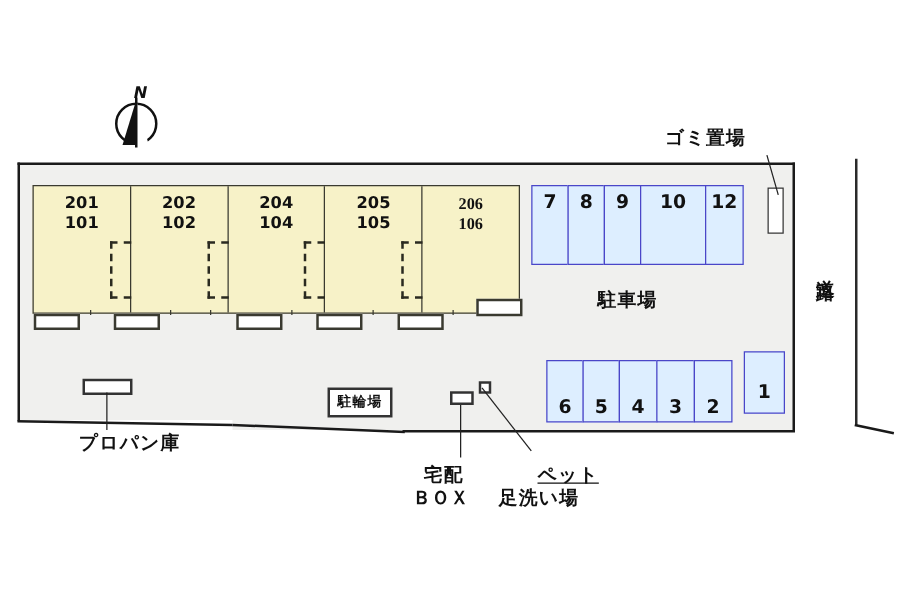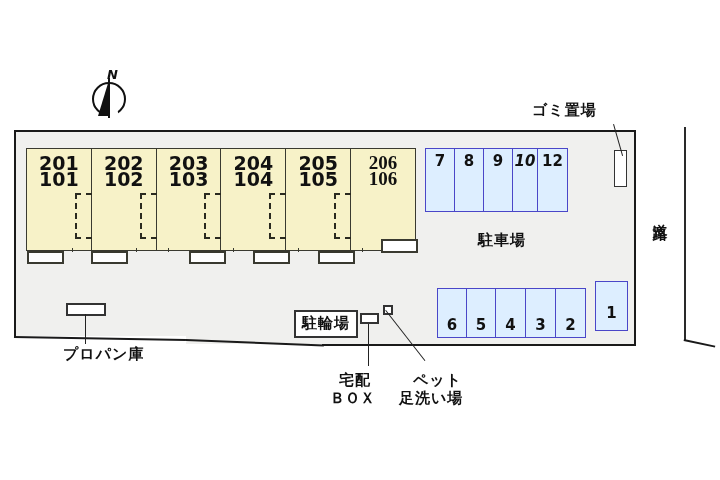--- a/index.html
+++ b/index.html
@@ -44,21 +44,21 @@
     position:relative;
     flex:1 1 0;
     border-right:1px solid #3a3a30;
     box-sizing:border-box;
   }
   .unit:last-child{border-right:none;font-family:Liberation Serif, serif;}
   .unit-label{
     position:absolute;
     top:6px;left:0;right:0;
     text-align:center;
-    font-size:19px;
+    font-size:13px;
     line-height:16px;
     font-weight:700;
     color:#111;
     letter-spacing:0px;
   }
   .unit-label span{display:block;}
   
   .stair{
     position:absolute;
     right:-1px;
@@ -113,27 +113,26 @@
   }
   .jp.vert{
     writing-mode:vertical-rl;
     letter-spacing:2px;
   }
   .boxlabel{
     position:absolute;
     border:2px solid #333;
     background:#ffffff;
     padding:2px 6px 3px 6px;
-    font-size:15px;
+    font-size:11px;
     font-weight:700;
     color:#111;
     white-space:nowrap;
     box-shadow:0 0 0 1px #fff inset;
     letter-spacing:1px;
-    margin-left:32px;
   }
   
   .mark{
     position:absolute;
     background:#ffffff;
     border:2px solid #333;
     box-sizing:border-box;
   }
   .leader{
     position:absolute;
@@ -206,27 +205,20 @@
     </div>
     <div class="unit">
       <div class="unit-label">
         <span>202</span>
         <span>102</span>
       </div>
       <div class="stair"></div>
     </div>
     <div class="unit">
       <div class="unit-label">
-        <span>203</span>
-        <span>103</span>
-      </div>
-      <div class="stair"></div>
-    </div>
-    <div class="unit">
-      <div class="unit-label">
         <span>204</span>
         <span>104</span>
       </div>
       <div class="stair"></div>
     </div>
     <div class="unit">
       <div class="unit-label">
         <span>205</span>
         <span>105</span>
       </div>
@@ -257,21 +249,21 @@
   <div class="stall-row" style="left:425px;top:148px;">
     <div class="stall" style="width:30px;height:64px;">
       <div class="stall-num top">7</div>
     </div>
     <div class="stall" style="width:30px;height:64px;">
       <div class="stall-num top">8</div>
     </div>
     <div class="stall" style="width:30px;height:64px;">
       <div class="stall-num top">9</div>
     </div>
-    <div class="stall" style="width:26px;height:64px;font-style:italic;">
+    <div class="stall" style="width:53px;height:64px;">
       <div class="stall-num top">10</div>
     </div>
     <div class="stall" style="width:31px;height:64px;">
       <div class="stall-num top">12</div>
     </div>
   </div>
 
   <div class="mark" style="left:614px;top:150px;width:13px;height:37px;border-width:1px;"></div>
   <div class="leader" style="left:614px;top:124px;width:33px;height:1px;transform:rotate(74deg);"></div>
   <div class="jp" style="left:532px;top:101px;">ゴミ置場</div>
@@ -305,16 +297,16 @@
 
   <div class="boxlabel" style="left:262px;top:310px;">駐輪場</div>
 
   <div class="mark" style="left:360px;top:313px;width:19px;height:11px;"></div>
   <div class="leader" style="left:369px;top:324px;width:42px;height:1px;transform:rotate(90deg);"></div>
   <div class="jp" style="left:339px;top:371px;text-align:right;">宅配</div>
   <div class="jp" style="left:330px;top:389px;letter-spacing:0px;">ＢＯＸ</div>
 
   <div class="mark" style="left:383px;top:305px;width:10px;height:10px;"></div>
   <div class="leader" style="left:386px;top:310px;width:64px;height:1px;transform:rotate(52deg);"></div>
-  <div class="jp" style="left:413px;top:371px;">ペット</div>
+  <div class="jp" style="left:430px;top:371px;text-decoration:underline;">ペット</div>
   <div class="jp" style="left:399px;top:389px;">足洗い場</div>
 
 </div>
 
 </body></html>

